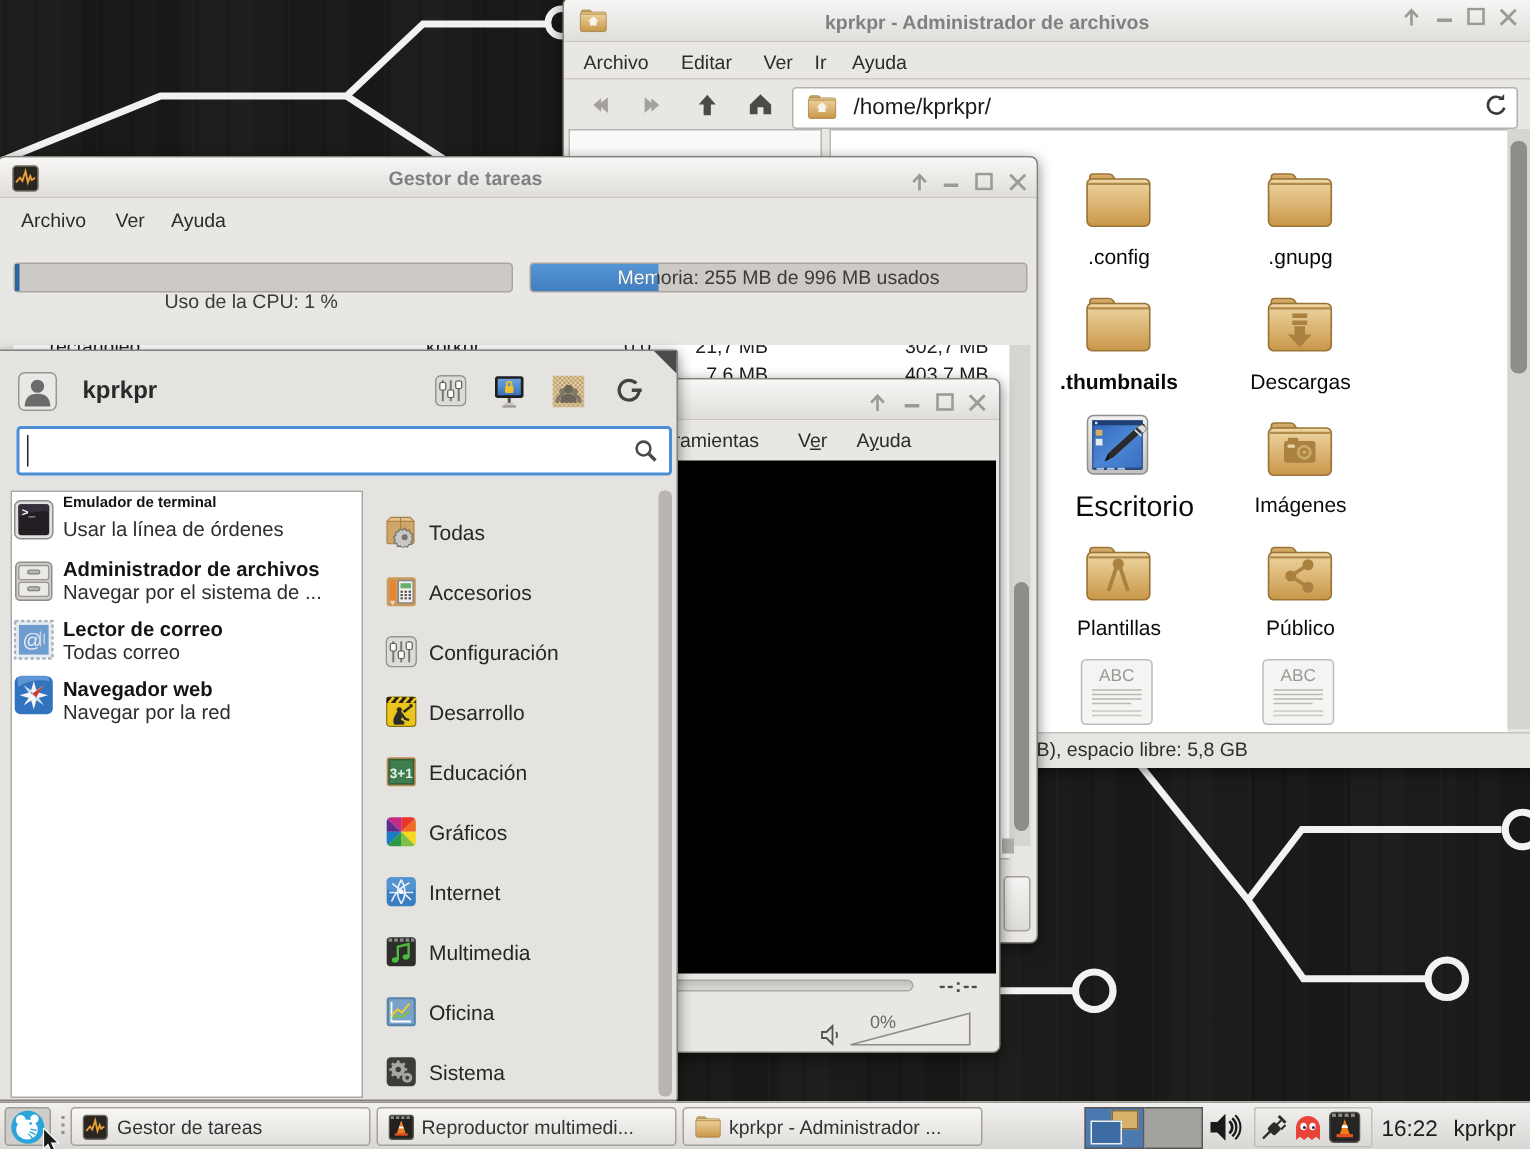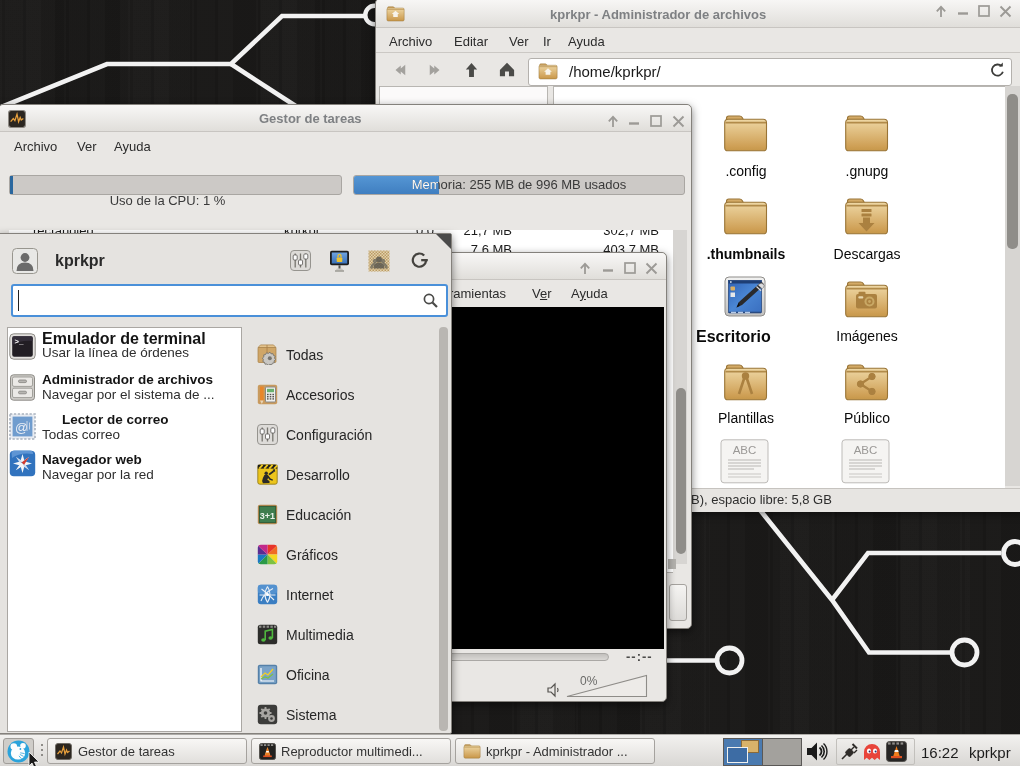--- a/index.html
+++ b/index.html
@@ -199,21 +199,21 @@
         <path d="M8,21 h33 M8,24 h33 M8,27 h33 M8,30 h26"></path>
       </g>
    <g stroke="#c9c7c4" stroke-width="1">
         <path d="M8,35 h33 M8,38 h33"></path>
       </g>
  </svg>
  <div class="abs" style="left:320px;top:164px;width:100px;text-align:center;font-size:14px;color:#0a0a0a;">.config</div>
  <div class="abs" style="left:441px;top:164px;width:100px;text-align:center;font-size:14px;color:#0a0a0a;">.gnupg</div>
  <div class="abs" style="left:320px;top:247px;width:100px;text-align:center;font-size:14px;color:#0a0a0a;font-weight:bold;">.thumbnails</div>
  <div class="abs" style="left:441px;top:247px;width:100px;text-align:center;font-size:14px;color:#0a0a0a;">Descargas</div>
- <div class="abs" style="left:320px;top:329px;width:100px;text-align:left;font-size:16px;color:#0a0a0a;font-weight:bold;">Escritorio</div>
+ <div class="abs" style="left:320px;top:329px;width:100px;text-align:right;font-size:19px;color:#0a0a0a;">Escritorio</div>
  <div class="abs" style="left:441px;top:329px;width:100px;text-align:center;font-size:14px;color:#0a0a0a;">Imágenes</div>
  <div class="abs" style="left:320px;top:411px;width:100px;text-align:center;font-size:14px;color:#0a0a0a;">Plantillas</div>
  <div class="abs" style="left:441px;top:411px;width:100px;text-align:center;font-size:14px;color:#0a0a0a;">Público</div>
 
  <div class="abs" style="left:0;top:489px;width:648px;height:24px;background:#e7e5e2;border-top:1px solid #c6c3bf;"></div>
  <div class="abs" style="left:315px;top:493px;font-size:13px;color:#2e2e2e;">B), espacio libre: 5,8 GB</div>
 </div>
 
 <div class="w" id="tm" style="left:-2px;top:104px;width:694px;height:525px;">
  <div class="tbar"></div>
@@ -354,21 +354,21 @@
     </svg>
 
  <div class="abs" style="left:8px;top:93px;width:235px;height:405px;background:#fff;border:1px solid #aaa7a3;"></div>
 
  <svg class="abs" style="left:10px;top:99px" width="27" height="27" viewBox="0 0 27 27">
   <rect x="0.8" y="0.8" width="25.4" height="25.4" rx="4" fill="#e2e0dd" stroke="#8e8c87"></rect>
   <rect x="3.2" y="3.2" width="20.6" height="20.6" rx="2" fill="#221e24"></rect>
   <path d="M3.2,12 a24,14 0 0 1 20.6,-4 v-3 a2,2 0 0 0 -2,-2 h-16.6 a2,2 0 0 0 -2,2 z" fill="#3a3340" opacity="0.8"></path>
   <text x="5.5" y="11" font-size="7.5" fill="#fff" font-family="Liberation Mono" font-weight="bold">&gt;_</text>
  </svg>
- <div class="abs" style="left:43px;top:96px;font-size:16px;font-weight:bold;color:#141414;">Emulador de terminal</div>
+ <div class="abs" style="left:43px;top:96px;font-size:10px;font-weight:bold;color:#141414;">Emulador de terminal</div>
  <div class="abs" style="left:43px;top:111px;font-size:13.5px;color:#2e2e2e;">Usar la línea de órdenes</div>
 
  <svg class="abs" style="left:10px;top:140px" width="27" height="27" viewBox="0 0 27 27">
   <rect x="1.5" y="0.8" width="24" height="25.4" rx="3" fill="#cfcdc9" stroke="#8e8c87"></rect>
   <g fill="#ebe9e6" stroke="#9a9894" stroke-width="0.9">
         <rect x="3.5" y="3" width="20" height="9.4" rx="1.5"></rect>
         <rect x="3.5" y="14.2" width="20" height="9.4" rx="1.5"></rect>
       </g>
   <g fill="#b8b6b2" stroke="#84827e" stroke-width="0.8">
         <rect x="9.5" y="6" width="8" height="2.6" rx="1.3"></rect>
@@ -379,21 +379,21 @@
  <div class="abs" style="left:43px;top:153px;font-size:13.5px;color:#2e2e2e;">Navegar por el sistema de ...</div>
 
  <svg class="abs" style="left:10px;top:179px" width="27" height="27" viewBox="0 0 27 27">
   <rect x="1" y="1" width="25" height="25" fill="#e8ecf2" stroke="#a9b2bf" stroke-dasharray="2.3 1.6" stroke-width="1.6"></rect>
   <rect x="3.6" y="3.6" width="19.8" height="19.8" fill="#6f9cce"></rect>
   <text x="6" y="18.5" font-size="13" fill="#e9eef5" font-family="Liberation Sans">@</text>
   <g stroke="#c6d4e6" stroke-width="1">
         <path d="M18,8 v10 M20.5,9.5 v7"></path>
       </g>
  </svg>
- <div class="abs" style="left:43px;top:178px;font-size:13.5px;font-weight:bold;color:#141414;margin-left:20px;">Lector de correo</div>
+ <div class="abs" style="left:43px;top:178px;font-size:13.5px;font-weight:bold;color:#141414;">Lector de correo</div>
  <div class="abs" style="left:43px;top:193px;font-size:13.5px;color:#2e2e2e;">Todas correo</div>
 
  <svg class="abs" style="left:10px;top:216px" width="27" height="27" viewBox="0 0 27 27">
   <rect x="0.8" y="0.8" width="25.4" height="25.4" rx="4" fill="#3173be"></rect>
   <path d="M3,8 q8,-6 21,-4 v-0.5 a3,3 0 0 0 -3,-3 h-15.4 a3,3 0 0 0 -3,3 z" fill="#5e95d4"></path>
   <g fill="#f2f5f9">
         <path d="M13.5,4 l2,7 -2,2 -2,-2 z M13.5,23 l2,-7 -2,-2 -2,2 z M4,13.5 l7,-2 2,2 -2,2 z M23,13.5 l-7,-2 -2,2 2,2 z"></path>
       </g>
   <g fill="#dfe7f2" opacity="0.9">
         <path d="M6.8,6.8 l6,4 -2,2 z M20.2,20.2 l-6,-4 2,-2 z M20.2,6.8 l-4,6 -2,-2 z M6.8,20.2 l4,-6 2,2 z"></path>

